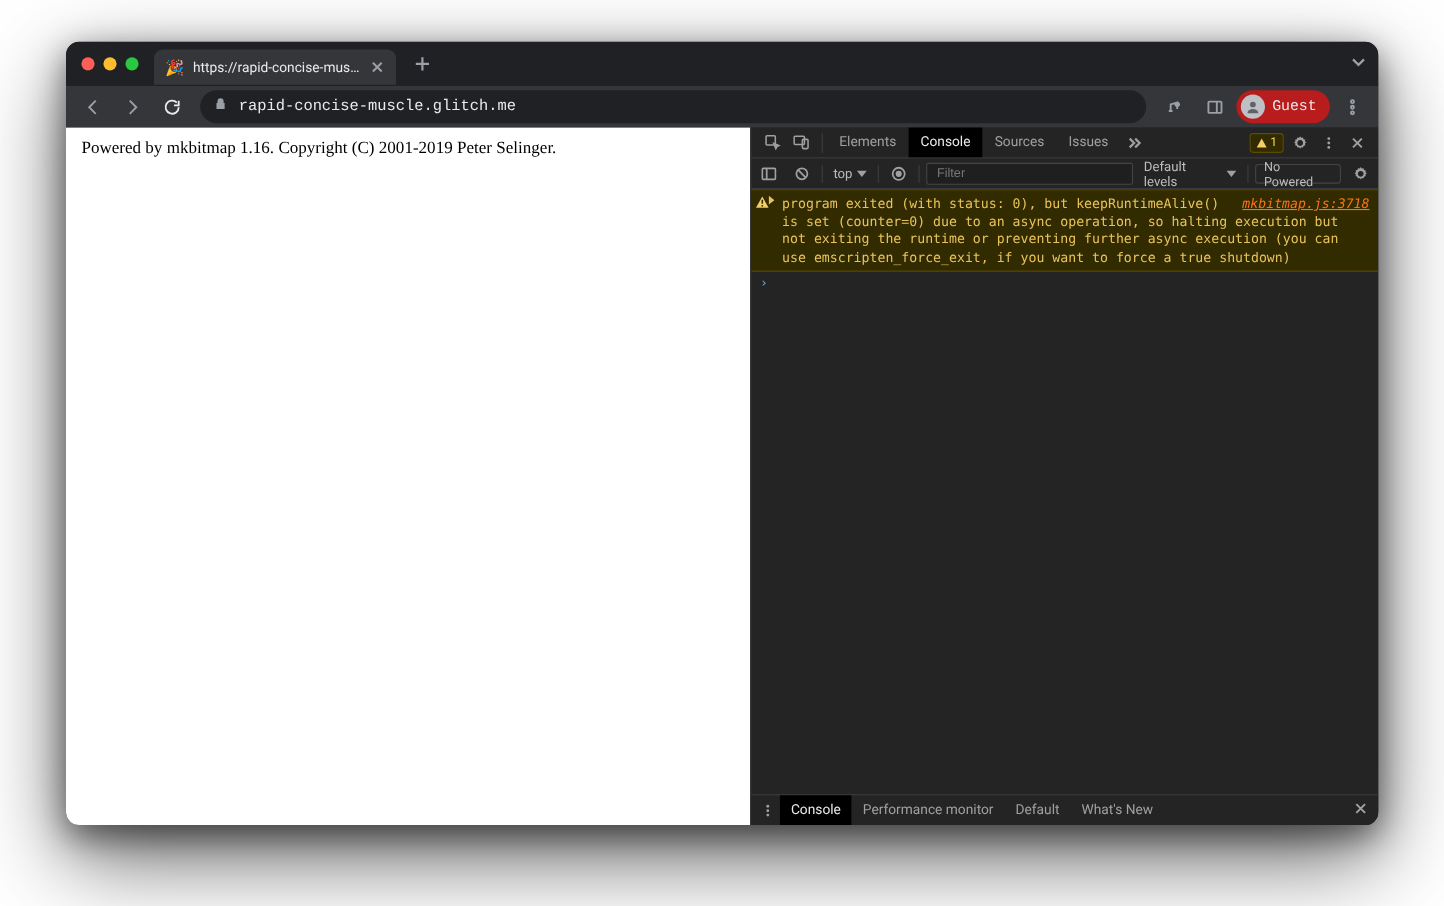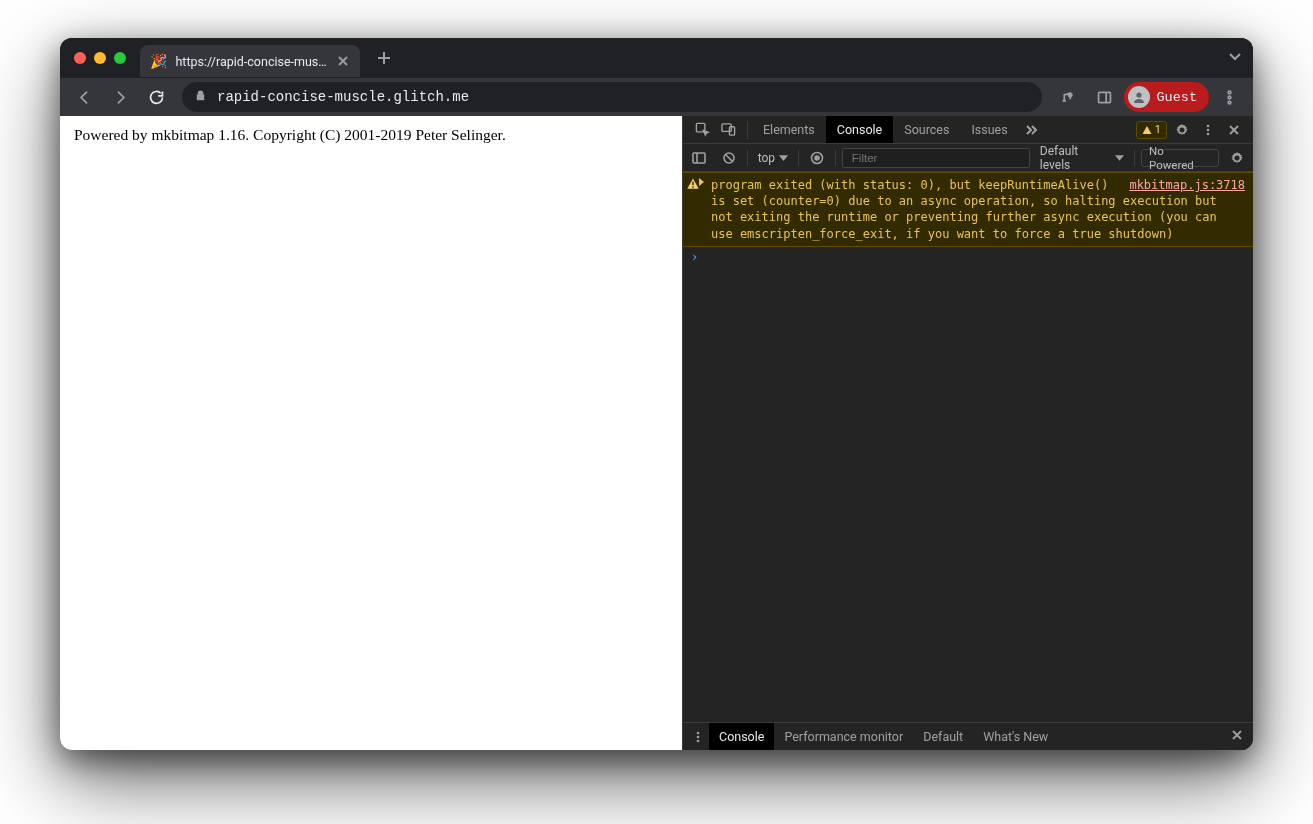--- a/index.html
+++ b/index.html
@@ -128,21 +128,21 @@
   .dt-filter .gear svg{fill:#a0a0a0;stroke:none;}
 
   .dt-console { flex:1; overflow:auto; font-family: Menlo, Consolas, monospace; font-size:12px; }
   .warn-row {
     background:#332b00; color:#e8c35a; border-top:1px solid #5c4b00; border-bottom:1px solid #5c4b00;
     padding:4px 8px 4px 22px; position:relative; line-height:1.35;
   }
   .warn-row .warn-ico { position:absolute; left:4px; top:5px; width:12px; height:12px;}
   .warn-row .expand-caret { position:absolute; left:16px; top:5px; width:0;height:0;border-top:4px solid transparent;border-bottom:4px solid transparent;border-left:5px solid #e8c35a;}
   .warn-row .msg { padding-left:6px; white-space:pre-wrap; word-break:break-word;}
-  .warn-row .src { float:right; color:#fca5a5; text-decoration:underline; padding-left:10px;}
+  .warn-row .src { float:right; color:#f97316; text-decoration:underline; padding-left:10px;font-style:italic;}
   .prompt-row { padding:3px 8px; color:#6aa1e8;}
   .prompt-row .caret{color:#6aa1e8;}
 
   .dt-drawer {
     height:28px; border-top:1px solid #3c3c3c; background:#242424;
     display:flex; align-items:center; font-size:12.5px; padding:0 4px;
   }
   .dt-drawer .vdots{ width:22px; display:flex; justify-content:center;}
   .dt-drawer .vdots svg{width:14px;height:14px;fill:#a0a0a0;}
   .dt-drawer .ditem { padding:0 10px; color:#a0a0a0; height:100%; display:flex; align-items:center;}

